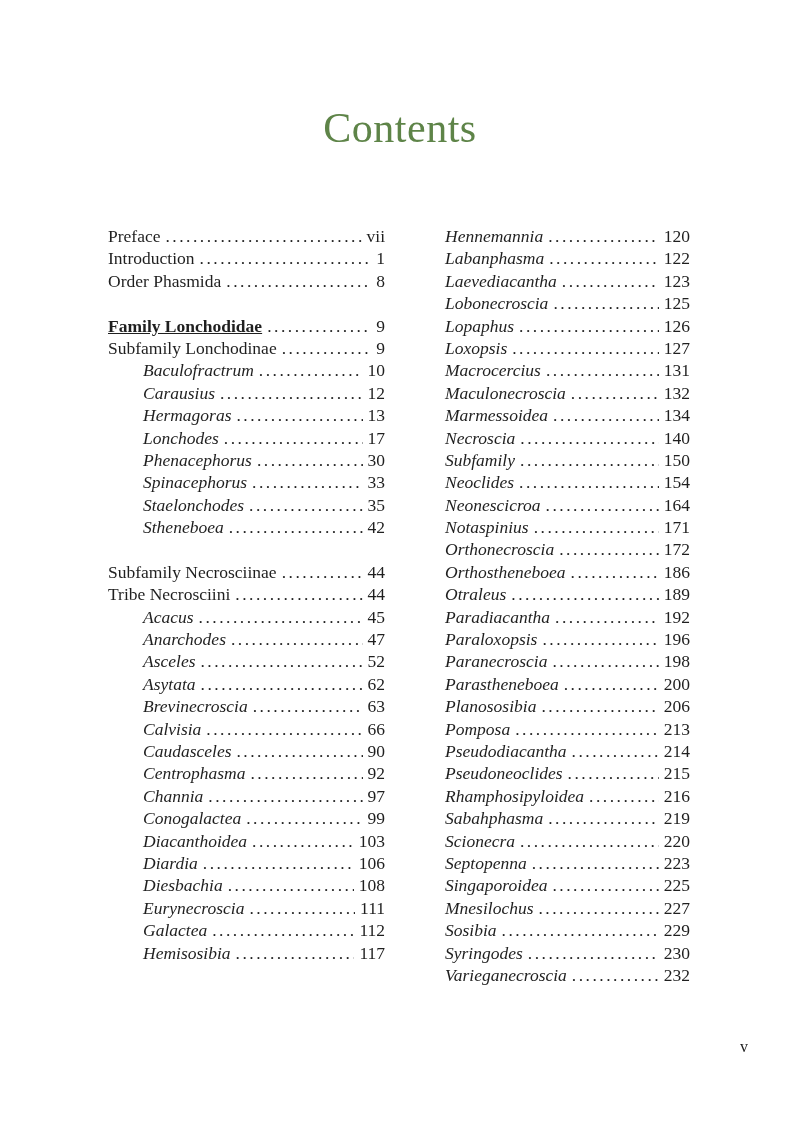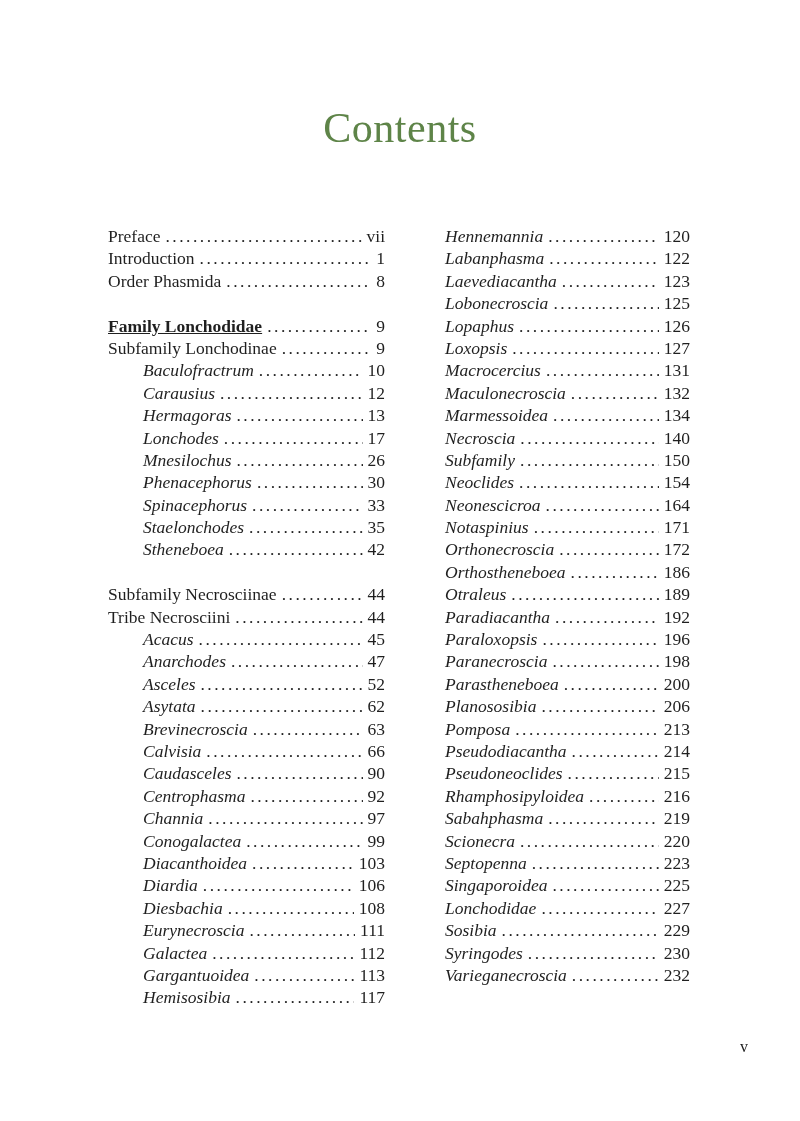--- a/index.html
+++ b/index.html
@@ -104,25 +104,20 @@
         <span class="label">Hermagoras</span>
         <span class="leader"></span>
         <span class="pagenum">13</span>
       </div>
       <div class="row italic indent">
         <span class="label">Lonchodes</span>
         <span class="leader"></span>
         <span class="pagenum">17</span>
       </div>
       <div class="row italic indent">
-        <span class="label">Mnesilochus</span>
-        <span class="leader"></span>
-        <span class="pagenum">26</span>
-      </div>
-      <div class="row italic indent">
         <span class="label">Phenacephorus</span>
         <span class="leader"></span>
         <span class="pagenum">30</span>
       </div>
       <div class="row italic indent">
         <span class="label">Spinacephorus</span>
         <span class="leader"></span>
         <span class="pagenum">33</span>
       </div>
       <div class="row italic indent">
@@ -213,25 +208,20 @@
       </div>
       <div class="row italic indent">
         <span class="label">Eurynecroscia</span>
         <span class="leader"></span>
         <span class="pagenum">111</span>
       </div>
       <div class="row italic indent">
         <span class="label">Galactea</span>
         <span class="leader"></span>
         <span class="pagenum">112</span>
-      </div>
-      <div class="row italic indent">
-        <span class="label">Gargantuoidea</span>
-        <span class="leader"></span>
-        <span class="pagenum">113</span>
       </div>
       <div class="row italic indent">
         <span class="label">Hemisosibia</span>
         <span class="leader"></span>
         <span class="pagenum">117</span>
       </div>
     </div>
 
   <div id="right-column" class="toc-col">
       <div class="row italic">
@@ -378,21 +368,21 @@
         <span class="label">Septopenna</span>
         <span class="leader"></span>
         <span class="pagenum">223</span>
       </div>
       <div class="row italic">
         <span class="label">Singaporoidea</span>
         <span class="leader"></span>
         <span class="pagenum">225</span>
       </div>
       <div class="row italic">
-        <span class="label">Lonchodidae</span>
+        <span class="label">Mnesilochus</span>
         <span class="leader"></span>
         <span class="pagenum">227</span>
       </div>
       <div class="row italic">
         <span class="label">Sosibia</span>
         <span class="leader"></span>
         <span class="pagenum">229</span>
       </div>
       <div class="row italic">
         <span class="label">Syringodes</span>

